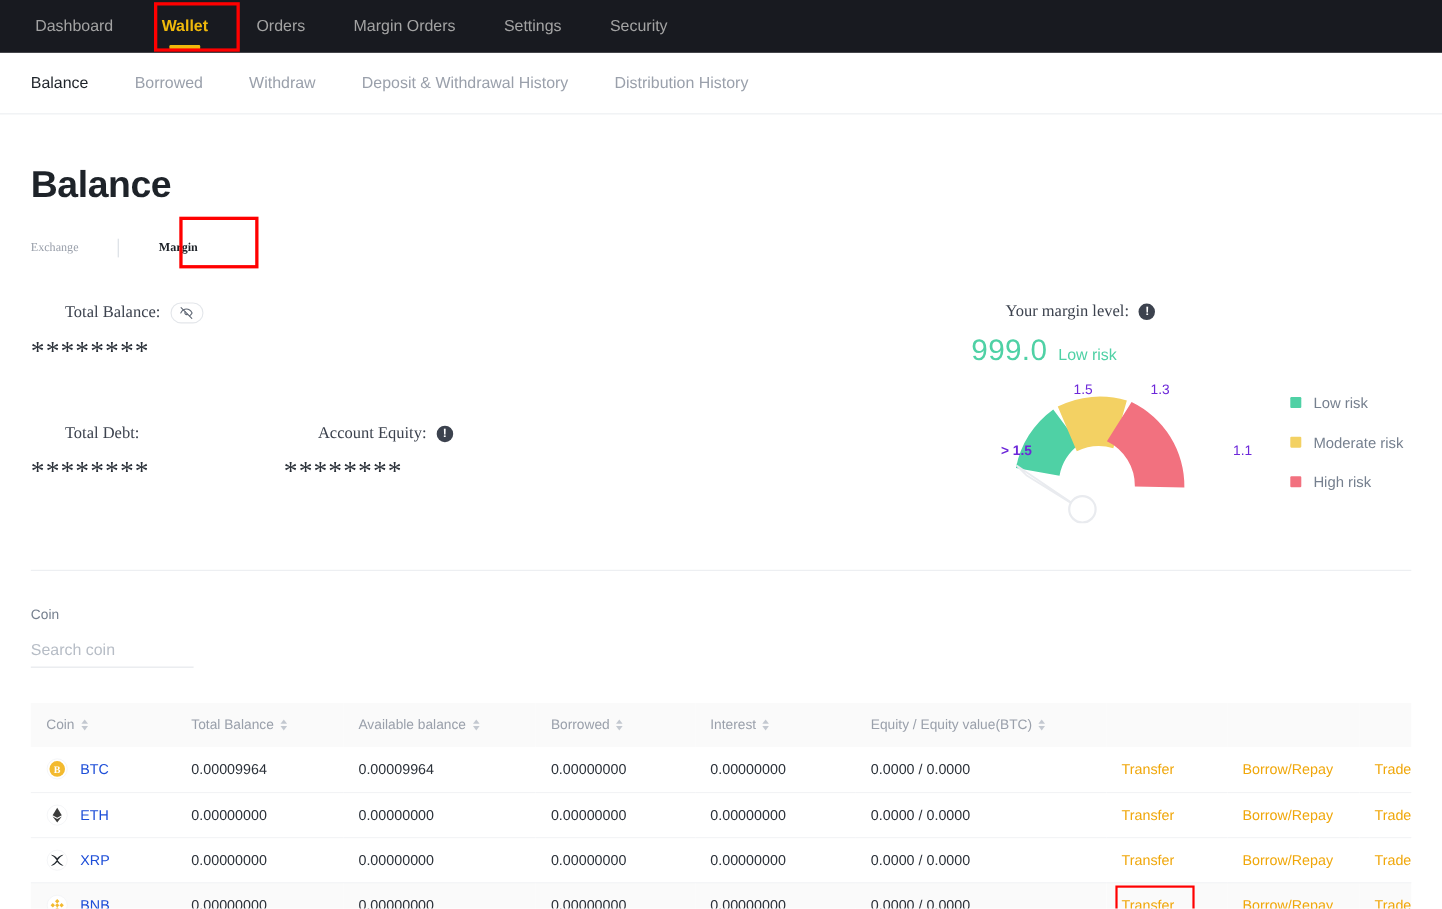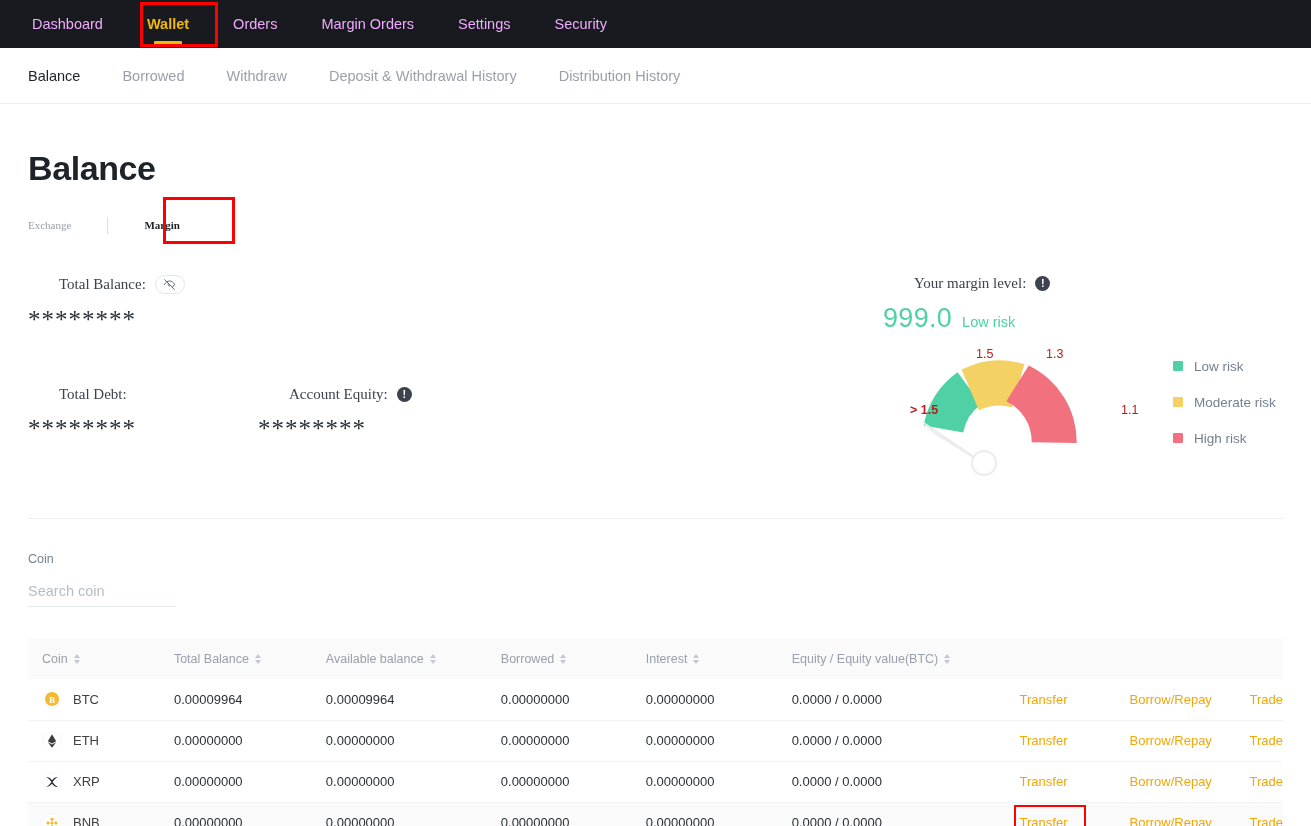--- a/index.html
+++ b/index.html
@@ -20,21 +20,21 @@
     align-items: stretch;
     padding-left: 10px;
     position: relative;
   }
   .topnav-item {
     display: flex;
     align-items: center;
     justify-content: center;
     padding: 0 22px;
     font-size: 14.5px;
-    color: #f0abfc;
+    color: #a3a3a3;
     position: relative;
     cursor: pointer;
     white-space: nowrap;
   }
   .topnav-item.active { color: #f0b90b; font-weight: bold; }
   .topnav-item.active .nav-underline {
     position: absolute;
     bottom: 3px;
     left: 50%;
     transform: translateX(-50%);
@@ -204,21 +204,21 @@
   }
   .gauge-area {
     position: relative;
     margin-top: 12px;
     height: 130px;
   }
   .gauge-svg { position: absolute; left: 0; top: 0; }
   .gauge-tick {
     position: absolute;
     font-size: 12.5px;
-    color: #b91c1c;
+    color: #6d28d9;
   }
   .t-left  { left: 27px;  top: 57px; font-weight: bold; }
   .t-15    { left: 93px;  top: 1px; }
   .t-13    { left: 163px; top: 1px; }
   .t-11    { left: 238px; top: 57px; }
 
   .gauge-legend {
     position: absolute;
     left: 290px;
     top: 2px;
@@ -286,21 +286,21 @@
     border-bottom: 1px solid #f2f3f5;
   }
   .tbl tbody tr.hl { background: #fafafa; }
   .tbl td {
     font-size: 13px;
     color: #2b3139;
     padding: 0 0 0 14px;
     white-space: nowrap;
   }
   .coin-cell { display: flex; align-items: center; gap: 11px; }
-  .coin-name { font-size: 13px; color: #404040; }
+  .coin-name { font-size: 13px; color: #1d4ed8; }
   .act { color: #f0a70a; font-size: 13px; cursor: pointer; }
   td.act-cell { position: relative; }
   .annot-transfer {
     position: absolute;
     left: 8px;
     top: 2px;
     width: 72px;
     height: 34px;
     border: 2.5px solid #ff0000;
     pointer-events: none;

